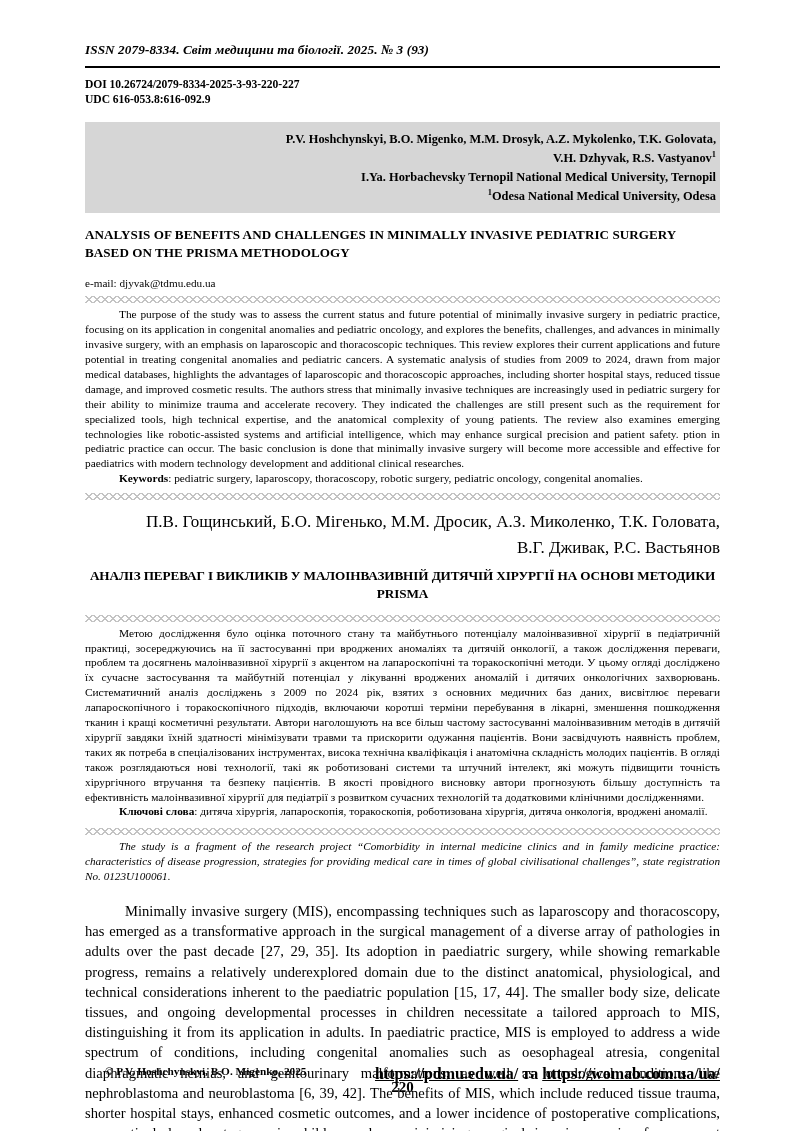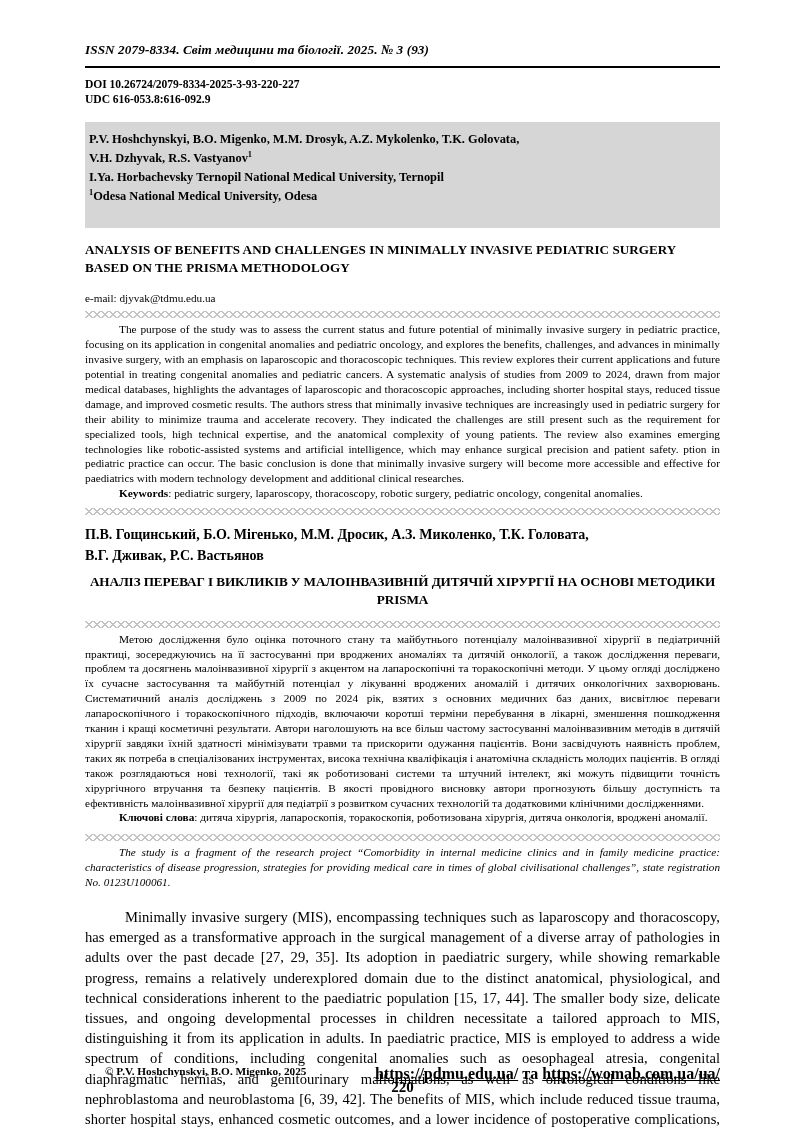--- a/index.html
+++ b/index.html
@@ -41,25 +41,25 @@
   .doiline {
     font-weight: bold;
     font-size: 11.6px;
     line-height: 1.33;
     letter-spacing: -0.05px;
   }
 
   
   .authorblock {
     background: #d6d6d6;
-    text-align: left;
+    text-align: right;
     font-weight: bold;
     font-size: 12.4px;
     line-height: 1.53;
-    padding: 8px 4px 22px 4px;
+    padding: 8px 4px 7px 4px;
     margin-top: 14px;
   }
   .authorblock sup { font-size: 8.4px; vertical-align: super; }
 
   
   .title-en {
     text-align: left;
     font-weight: bold;
     font-size: 13.1px;
     line-height: 1.35;
@@ -99,23 +99,23 @@
     font-size: 11.35px;
     line-height: 1.315;
     text-align: justify;
     text-indent: 34px;
     margin: 0;
   }
   .keywords b { font-weight: bold; }
 
   
   .authors-ua {
-    text-align: left;
-    font-weight: bold;
-    font-size: 14px;
+    text-align: right;
+    font-weight: normal;
+    font-size: 17px;
     line-height: 1.5;
     margin-top: 9px;
   }
   .title-ua {
     text-align: center;
     font-weight: bold;
     font-size: 13.2px;
     line-height: 1.38;
     margin-top: 7px;
     letter-spacing: -0.1px;

